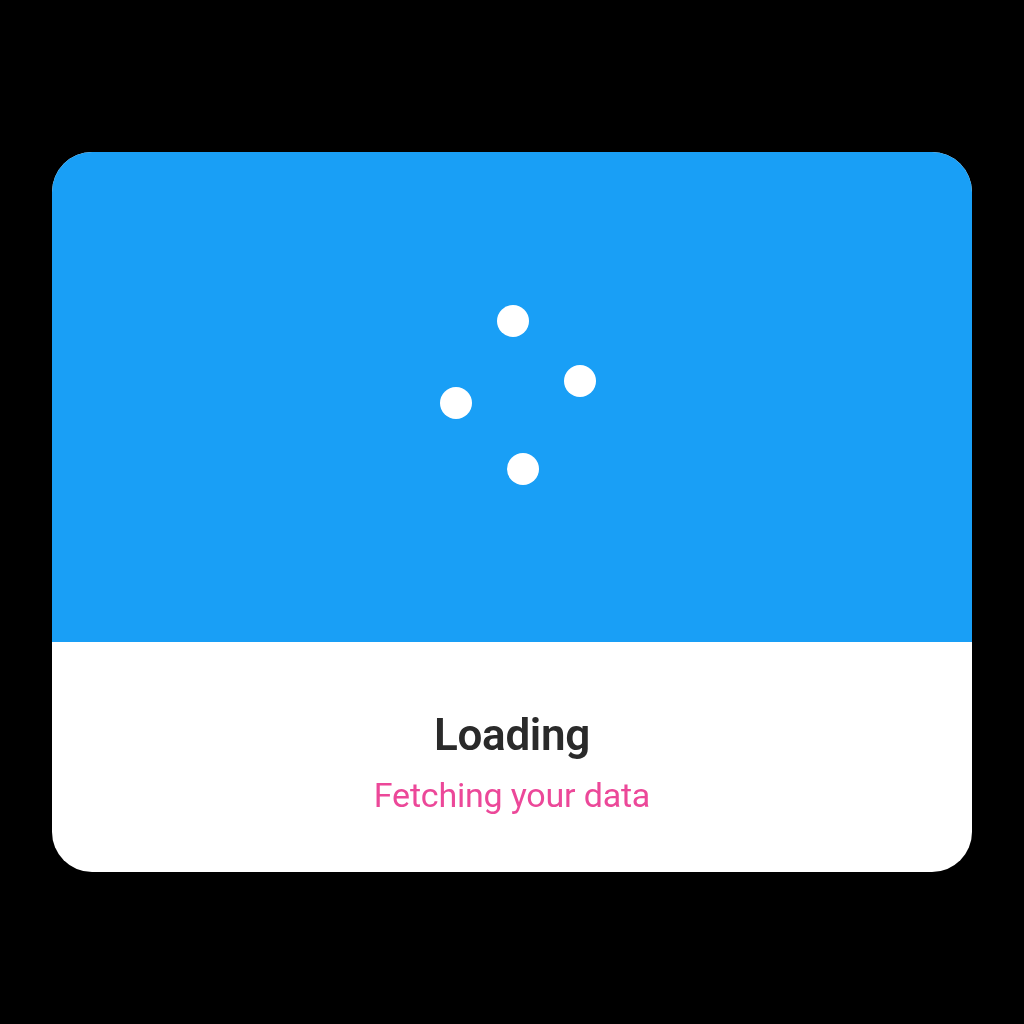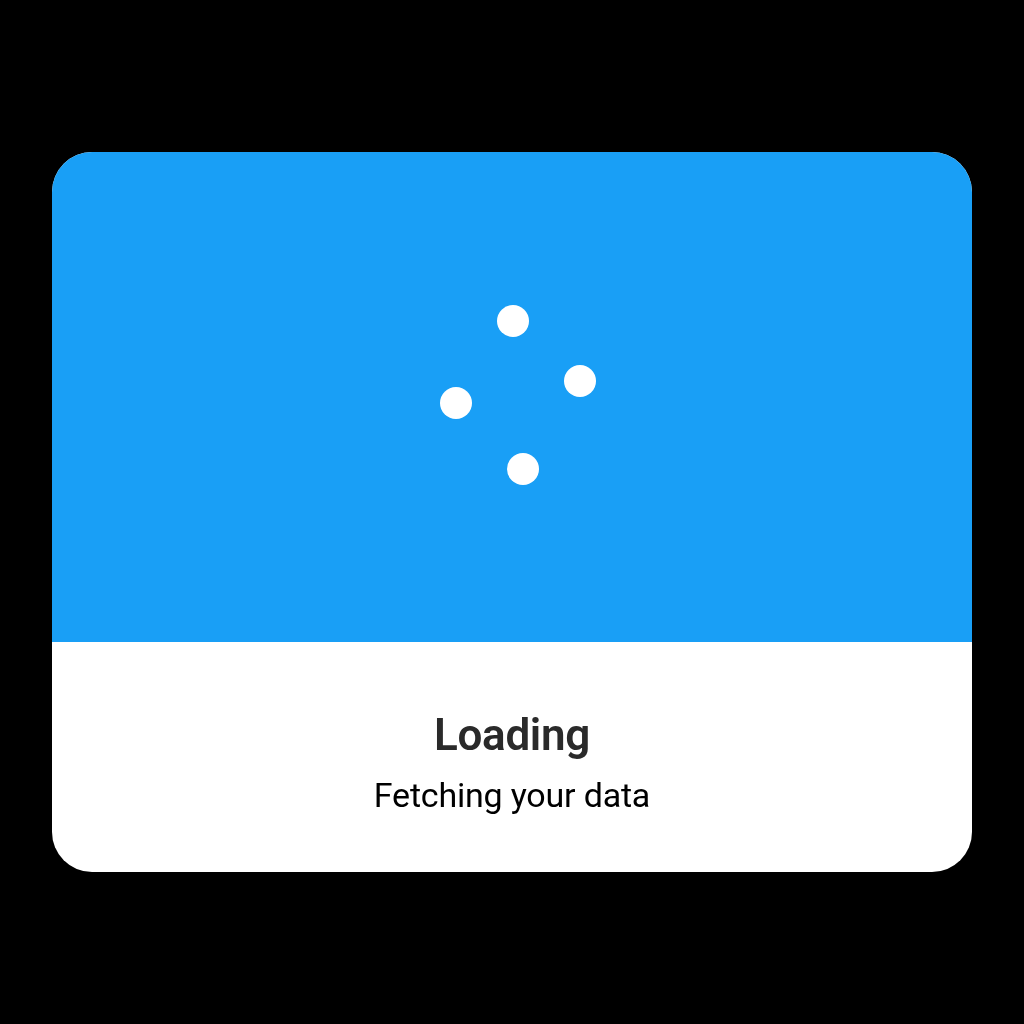--- a/index.html
+++ b/index.html
@@ -86,21 +86,21 @@
     .title {
       font-size: 44px;
       font-weight: 600;
       color: #2a2a2a;
       letter-spacing: -0.3px;
     }
     
     .subtitle {
       font-size: 34px;
       font-weight: 400;
-      color: #000000;
+      color: #ec4899;
       letter-spacing: -0.2px;
     }
   </style>
 </head>
 <body>
 
 <div class="card">
   <div class="spinner-panel">
     <div class="spinner">
       <div class="dot dot1"></div>

